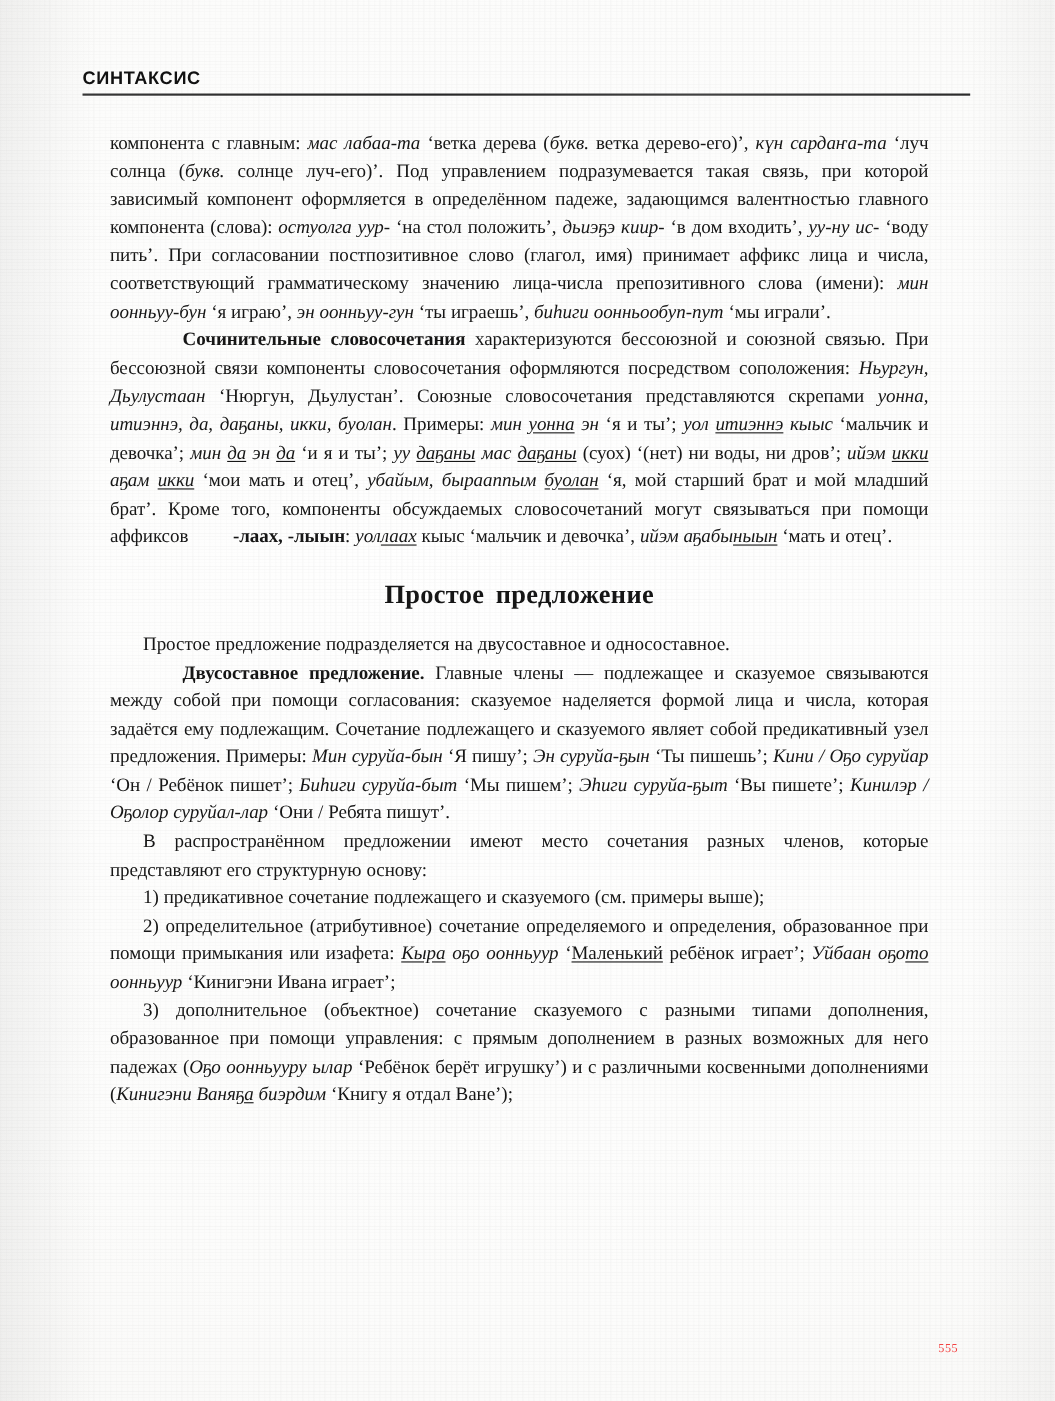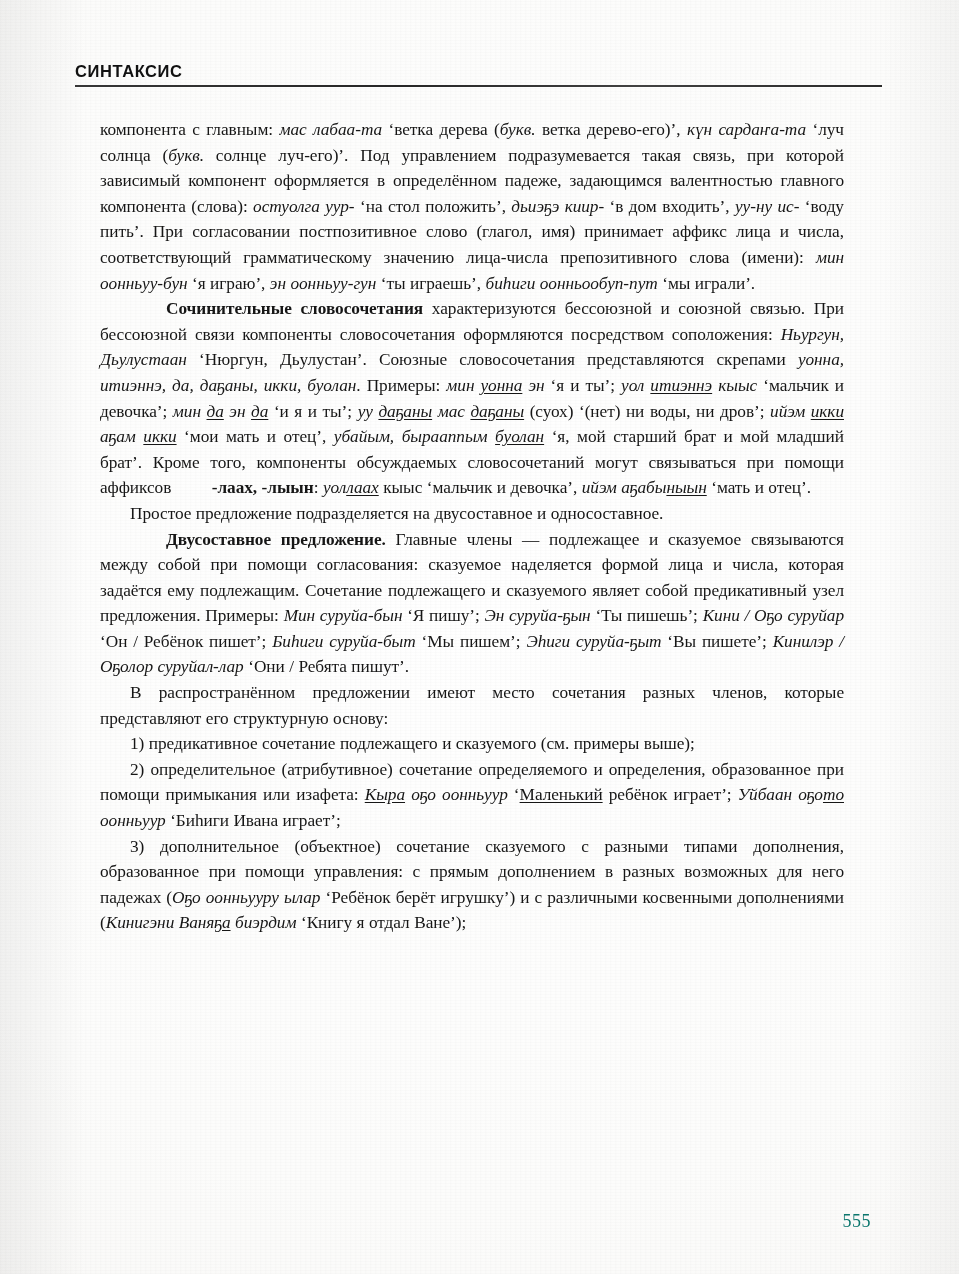--- a/index.html
+++ b/index.html
@@ -100,22 +100,22 @@
     font-size: 24px;
     letter-spacing: 0.3px;
     margin: 27px 0 18px 0;
     word-spacing: 4px;
   }
 
   .pageno {
     position: absolute;
     right: 88px;
     bottom: 42px;
-    font-size: 18px;
-    color: #0f766e;
+    font-size: 11px;
+    color: #ef4444;
     letter-spacing: 0.5px;
   }
 
   
   .col, .header-area, .pageno {
     filter: contrast(1.04);
   }
 </style>
 </head>
 <body>
@@ -130,30 +130,31 @@
     <div class="running-head">СИНТАКСИС</div>
     <div class="header-rule"></div>
   </div>
 
   <div class="col">
 
     <p class="body noindent"><span>компонента с главным: </span><i>мас лабаа-та</i><span> ‘ветка дерева (</span><i>букв.</i><span> ветка дерево-его)’, </span><i>күн сардаҥа-та</i><span> ‘луч солнца (</span><i>букв.</i><span> солнце луч-его)’. Под управлением подразумевается такая связь, при которой зависимый компонент оформляется в определённом падеже, задающимся валентностью главного компонента (слова): </span><i>остуолга уур-</i><span> ‘на стол положить’, </span><i>дьиэҕэ киир-</i><span> ‘в дом входить’, </span><i>уу-ну ис-</i><span> ‘воду пить’. При согласовании постпозитивное слово (глагол, имя) принимает аффикс лица и числа, соответствующий грамматическому значению лица-числа препозитивного слова (имени): </span><i>мин оонньуу-бун</i><span> ‘я играю’, </span><i>эн оонньуу-гун</i><span> ‘ты играешь’, </span><i>биһиги оонньообуп-пут</i><span> ‘мы играли’.</span></p>
 
     <p class="body indent"><b>Сочинительные словосочетания</b><span> характеризуются бессоюзной и союзной связью. При бессоюзной связи компоненты словосочетания оформляются посредством соположения: </span><i>Ньургун, Дьулустаан</i><span> ‘Нюргун, Дьулустан’. Союзные словосочетания представляются скрепами </span><i>уонна, итиэннэ, да, даҕаны, икки, буолан</i><span>. Примеры: </span><i>мин </i><i class="u">уонна</i><i> эн</i><span> ‘я и ты’; </span><i>уол </i><i class="u">итиэннэ</i><i> кыыс</i><span> ‘мальчик и девочка’; </span><i>мин </i><i class="u">да</i><i> эн </i><i class="u">да</i><span> ‘и я и ты’; </span><i>уу </i><i class="u">даҕаны</i><i> мас </i><i class="u">даҕаны</i><span> (суох) ‘(нет) ни воды, ни дров’; </span><i>ийэм </i><i class="u">икки</i><i> аҕам </i><i class="u">икки</i><span> ‘мои мать и отец’, </span><i>убайым, бырааппым </i><i class="u">буолан</i><span> ‘я, мой старший брат и мой младший брат’. Кроме того, компоненты обсуждаемых словосочетаний могут связываться при помощи аффиксов </span><b>-лаах, -лыын</b><span>: </span><i>уол</i><i class="u">лаах</i><span> кыыс ‘мальчик и девочка’, </span><i>ийэм аҕабы</i><i class="u">ныын</i><span> ‘мать и отец’.</span></p>
 
+    <h2 class="heading">Простое  предложение</h2>
 
     <p class="body indent">Простое предложение подразделяется на двусоставное и односоставное.</p>
 
     <p class="body indent"><b>Двусоставное предложение.</b><span> Главные члены — подлежащее и сказуемое связываются между собой при помощи согласования: сказуемое наделяется формой лица и числа, которая задаётся ему подлежащим. Сочетание подлежащего и сказуемого являет собой предикативный узел предложения. Примеры: </span><i>Мин суруйа-бын</i><span> ‘Я пишу’; </span><i>Эн суруйа-ҕын</i><span> ‘Ты пишешь’; </span><i>Кини / Оҕо суруйар</i><span> ‘Он / Ребёнок пишет’; </span><i>Биһиги суруйа-быт</i><span> ‘Мы пишем’; </span><i>Эһиги суруйа-ҕыт</i><span> ‘Вы пишете’; </span><i>Кинилэр / Оҕолор суруйал-лар</i><span> ‘Они / Ребята пишут’.</span></p>
 
     <p class="body indent">В распространённом предложении имеют место сочетания разных членов, которые представляют его структурную основу:</p>
 
     <p class="body indent">1) предикативное сочетание подлежащего и сказуемого (см. примеры выше);</p>
 
-    <p class="body indent"><span>2) определительное (атрибутивное) сочетание определяемого и определения, образованное при помощи примыкания или изафета: </span><i class="u">Кыра</i><i> оҕо оонньуур</i><span> ‘</span><span class="u">Маленький</span><span> ребёнок играет’; </span><i>Уйбаан оҕо</i><i class="u">то</i><i> оонньуур</i><span> ‘Биһиги Ивана играет’;</span></p>
+    <p class="body indent"><span>2) определительное (атрибутивное) сочетание определяемого и определения, образованное при помощи примыкания или изафета: </span><i class="u">Кыра</i><i> оҕо оонньуур</i><span> ‘</span><span class="u">Маленький</span><span> ребёнок играет’; </span><i>Уйбаан оҕо</i><i class="u">то</i><i> оонньуур</i><span> ‘Кинигэни Ивана играет’;</span></p>
 
     <p class="body indent"><span>3) дополнительное (объектное) сочетание сказуемого с разными типами дополнения, образованное при помощи управления: с прямым дополнением в разных возможных для него падежах (</span><i>Оҕо оонньууру ылар</i><span> ‘Ребёнок берёт игрушку’) и с различными косвенными дополнениями (</span><i>Кинигэни Ваня</i><i class="u">ҕа</i><i> биэрдим</i><span> ‘Книгу я отдал Ване’);</span></p>
 
   </div>
 
   <div class="pageno">555</div>
 
 </div>
 
 </body></html>

